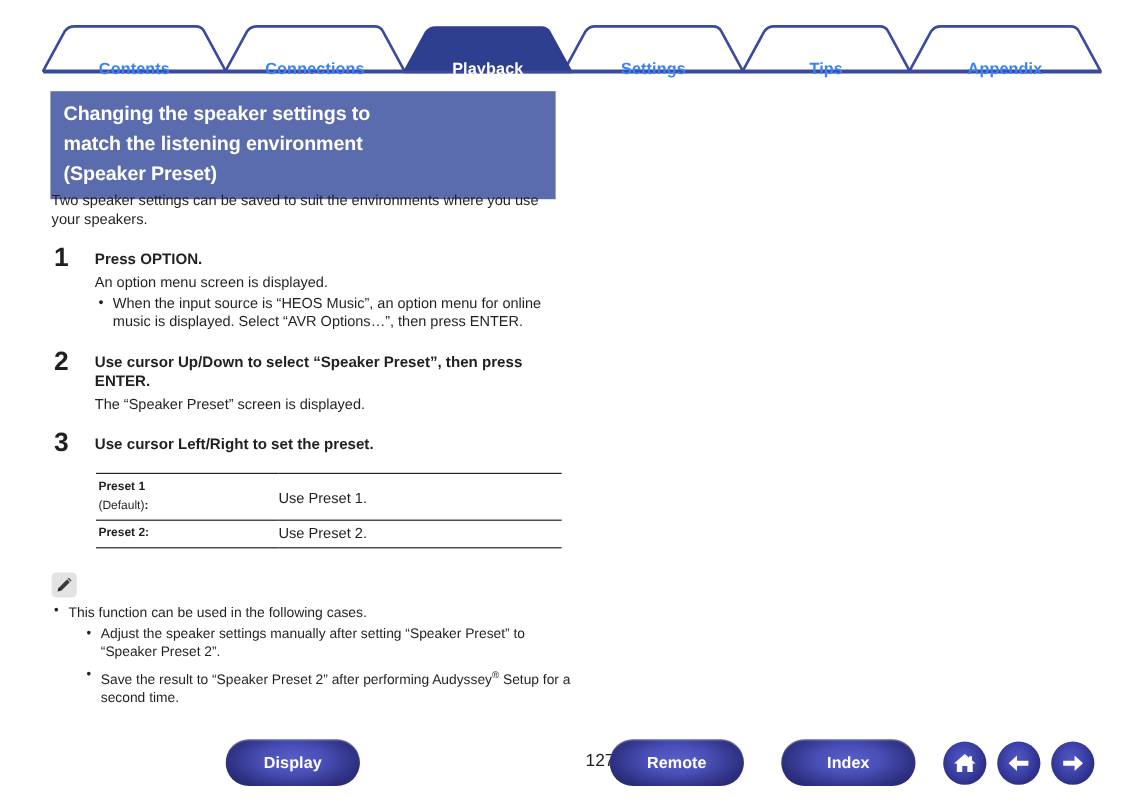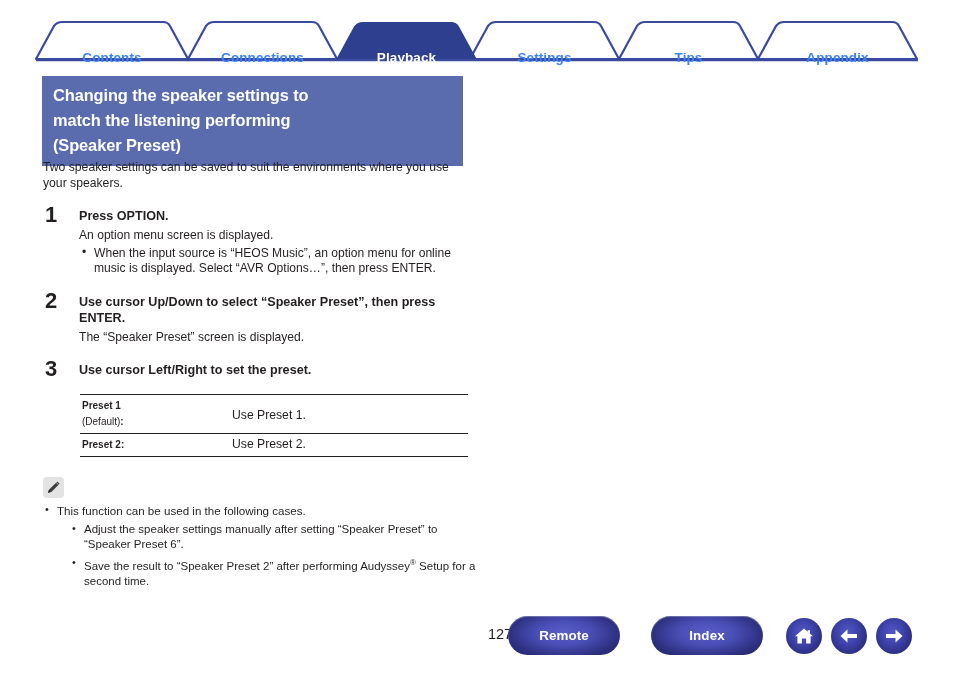--- a/index.html
+++ b/index.html
@@ -271,21 +271,21 @@
   <div class="tab-label" style="left:36px;  width:152px;">Contents</div>
   <div class="tab-label" style="left:188px; width:149px;">Connections</div>
   <div class="tab-label active" style="left:337px; width:139px;">Playback</div>
   <div class="tab-label" style="left:470px; width:149px;">Settings</div>
   <div class="tab-label" style="left:619px; width:139px;">Tips</div>
   <div class="tab-label" style="left:758px; width:159px;">Appendix</div>
 </div>
 
 <div id="title-block">
   <div class="t-line">Changing the speaker settings to</div>
-  <div class="t-line">match the listening performing</div>
+  <div class="t-line">match the listening environment</div>
   <div class="t-line">(Speaker Preset)</div>
 </div>
 
 <div id="content">
 
   <p class="intro">Two speaker settings can be saved to suit the environments where you use your speakers.</p>
 
   <div class="step">
     <div class="step-num">1</div>
     <div class="step-head">Press OPTION.</div>
@@ -324,29 +324,32 @@
       <svg width="15" height="15" viewBox="0 0 15 15">
         <path d="M11.3 1.4 L13.6 3.7 L5.3 12 L2.0 13.0 L3.0 9.7 Z" fill="#3b3b3b"></path>
         <path d="M2.0 13.0 L3.0 9.7 L4.4 11.1 Z" fill="#1a1a1a"></path>
         <path d="M10.2 2.5 L12.5 4.8" stroke="#d6d6d6" stroke-width="0.9" fill="none"></path>
       </svg>
     </div>
     <ul class="note-list">
       <li>
         <span>This function can be used in the following cases.</span>
         <ul class="note-sublist">
-          <li><span>Adjust the speaker settings manually after setting “Speaker Preset” to “Speaker Preset 6”.</span></li>
+          <li><span>Adjust the speaker settings manually after setting “Speaker Preset” to “Speaker Preset 2”.</span></li>
           <li><span>Save the result to “Speaker Preset 2” after performing Audyssey</span><sup class="reg">®</sup><span> Setup for a second time.</span></li>
         </ul>
       </li>
     </ul>
   </div>
 </div>
 
 <div id="footer">
+  <div class="pill" style="left:188px; width:112px;">
+    <span>Display</span>
+  </div>
 
   <div id="page-number">127</div>
 
   <div class="pill" style="left:508px; width:112px;text-align:center;">
     <span>Remote</span>
   </div>
   <div class="pill" style="left:651px; width:112px;">
     <span>Index</span>
   </div>
 

